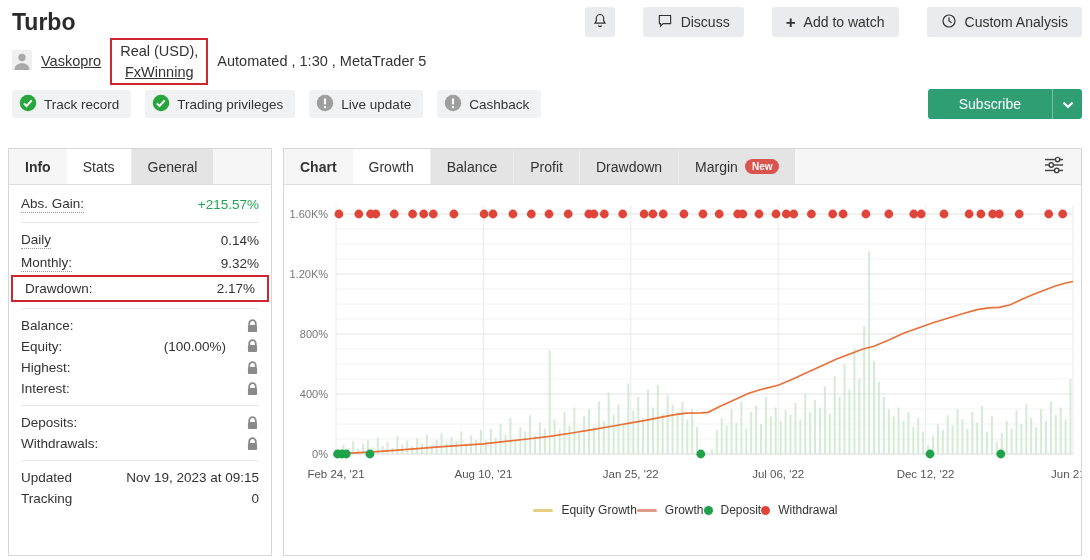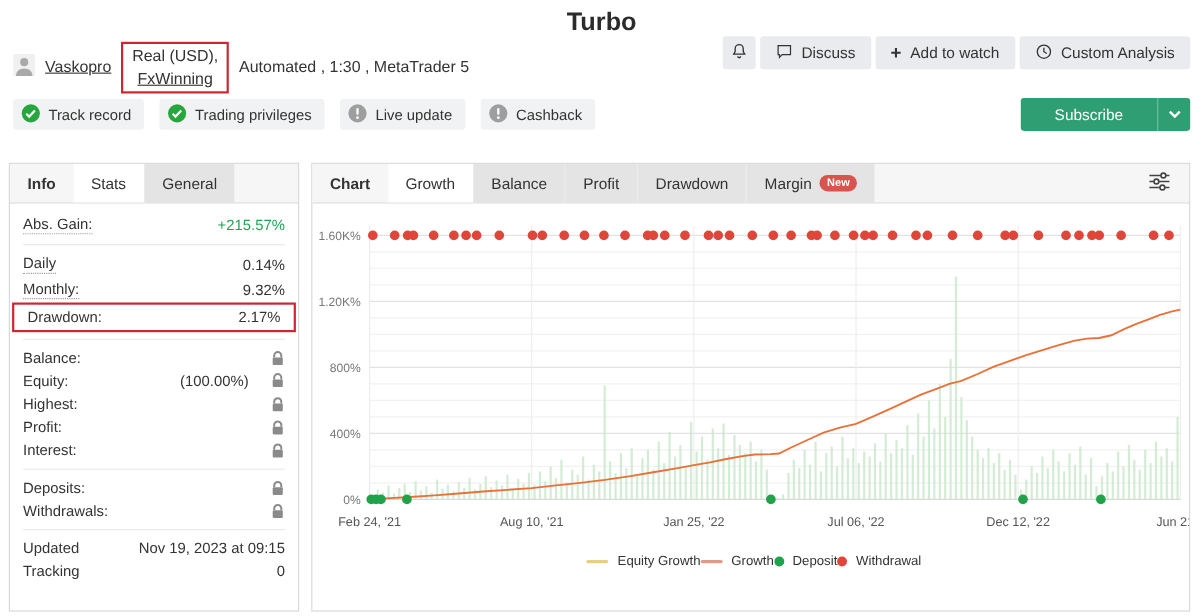--- a/index.html
+++ b/index.html
@@ -1,23 +1,23 @@
 <!DOCTYPE html>
 <html><head>
 <meta charset="utf-8">
 <style>
   * { margin:0; padding:0; box-sizing:border-box; }
   html,body { width:1090px; height:560px; background:#fff; overflow:hidden;
               font-family:"Liberation Sans", sans-serif; color:#333; }
 
   
   .title-row { position:absolute; top:6px; left:12px; right:8px; height:32px;
-               display:flex; align-items:center;flex-direction:column; }
+               display:flex; align-items:center; }
   .page-title { font-size:23px; font-weight:bold; color:#2b2b2b; }
-  .actions { margin-left:auto; display:flex; gap:4px; }
+  .actions { margin-left:auto; display:flex; gap:28px; }
   .hbtn { display:flex; align-items:center; gap:8px; background:#e9ebee; border:none;
           border-radius:3px; height:30px; padding:0 14px; font-size:14px; color:#333; cursor:pointer; }
   .hbtn.icon-only { width:30px; padding:0; justify-content:center; }
   .plus-glyph { font-size:17px; font-weight:bold; line-height:1; }
 
   .account-row { position:absolute; top:47px; left:12px; height:28px;
                  display:flex; align-items:center; gap:9px; font-size:14.5px; }
   .user-link, .broker-link { color:#333; text-decoration:underline; cursor:pointer; }
   .red-outline { border:2px solid #cf2531; padding:3px 8px; display:flex; gap:5px; align-items:center;flex-direction:column; }
 
@@ -218,31 +218,20 @@
         <span class="lock-icon">
           <svg width="13" height="14" viewBox="0 0 24 26">
               <path d="M6 11V8a6 6 0 0 1 12 0v3" fill="none" stroke="#8a8a8a" stroke-width="3.4"></path>
               <rect x="3.5" y="11" width="17" height="13" rx="1.8" fill="#8a8a8a"></rect>
             </svg>
         </span>
       </span>
     </div>
     <div class="srow">
       <span>Highest:</span>
-      <span class="valwrap">
-          <span class="lock-icon">
-        <svg width="13" height="14" viewBox="0 0 24 26">
-              <path d="M6 11V8a6 6 0 0 1 12 0v3" fill="none" stroke="#8a8a8a" stroke-width="3.4"></path>
-              <rect x="3.5" y="11" width="17" height="13" rx="1.8" fill="#8a8a8a"></rect>
-            </svg>
-      </span>
-        </span>
-    </div>
-    <div class="srow">
-      <span>Profit:</span>
       <span class="valwrap">
           <span class="lock-icon">
         <svg width="13" height="14" viewBox="0 0 24 26">
               <path d="M6 11V8a6 6 0 0 1 12 0v3" fill="none" stroke="#8a8a8a" stroke-width="3.4"></path>
               <rect x="3.5" y="11" width="17" height="13" rx="1.8" fill="#8a8a8a"></rect>
             </svg>
       </span>
         </span>
     </div>
     <div class="srow">

